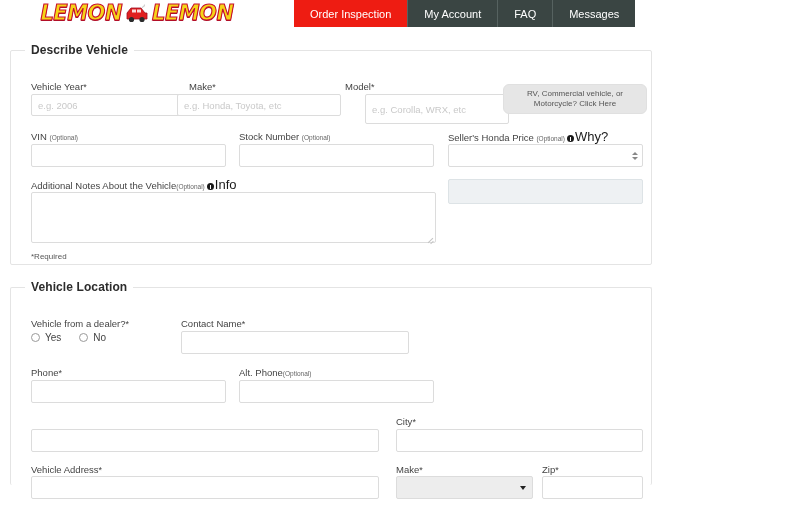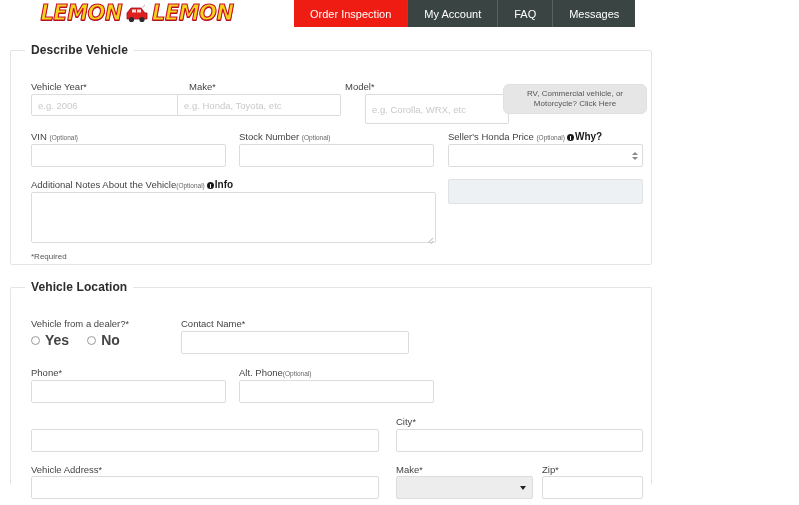--- a/index.html
+++ b/index.html
@@ -72,21 +72,21 @@
 
   .lbl {
     position: absolute;
     font-size: 9.5px;
     color: #444;
     white-space: nowrap;
     line-height: 11px;
   }
   .lbl .req { font-size: 9px; }
   .lbl .opt { font-size: 6.5px; color: #666; }
-  .lbl .whylink { font-weight: bold; font-size: 10px; color:#1a1a1a; }
+  .lbl .whylink { font-weight: normal; font-size: 13px; color:#1a1a1a; }
   .infoicon {
     display: inline-block;
     width: 7px; height: 7px;
     border-radius: 50%;
     background: #1a1a1a;
     position: relative; top: 1px;
     margin-left: 2px; margin-right: 1px;
   }
   .infoicon::after{
     content:""; position:absolute; left:3px; top:1.5px;
@@ -152,21 +152,21 @@
     color: #555;
   }
 
   .radio-row { position: absolute; display: flex; align-items: center; }
   .radio-item { display:flex; align-items:center; margin-right: 18px; cursor:pointer;}
   .radio-dot {
     width: 9px; height: 9px; border-radius: 50%;
     border: 1px solid #9a9a9a; background: #fff;
     margin-right: 5px;
   }
-  .radio-lbl { font-size: 14px; color: #444; font-weight: bold; }
+  .radio-lbl { font-size: 10px; color: #444; }
 
   select.inp {
     -webkit-appearance: none; appearance: none;
     background: #ededed;
     border: 1px solid #dcdcdc;
     color: #333;
   }
   .sel-wrap { position: absolute; }
   .sel-arrow {
     position: absolute; right: 7px; top: 50%;

